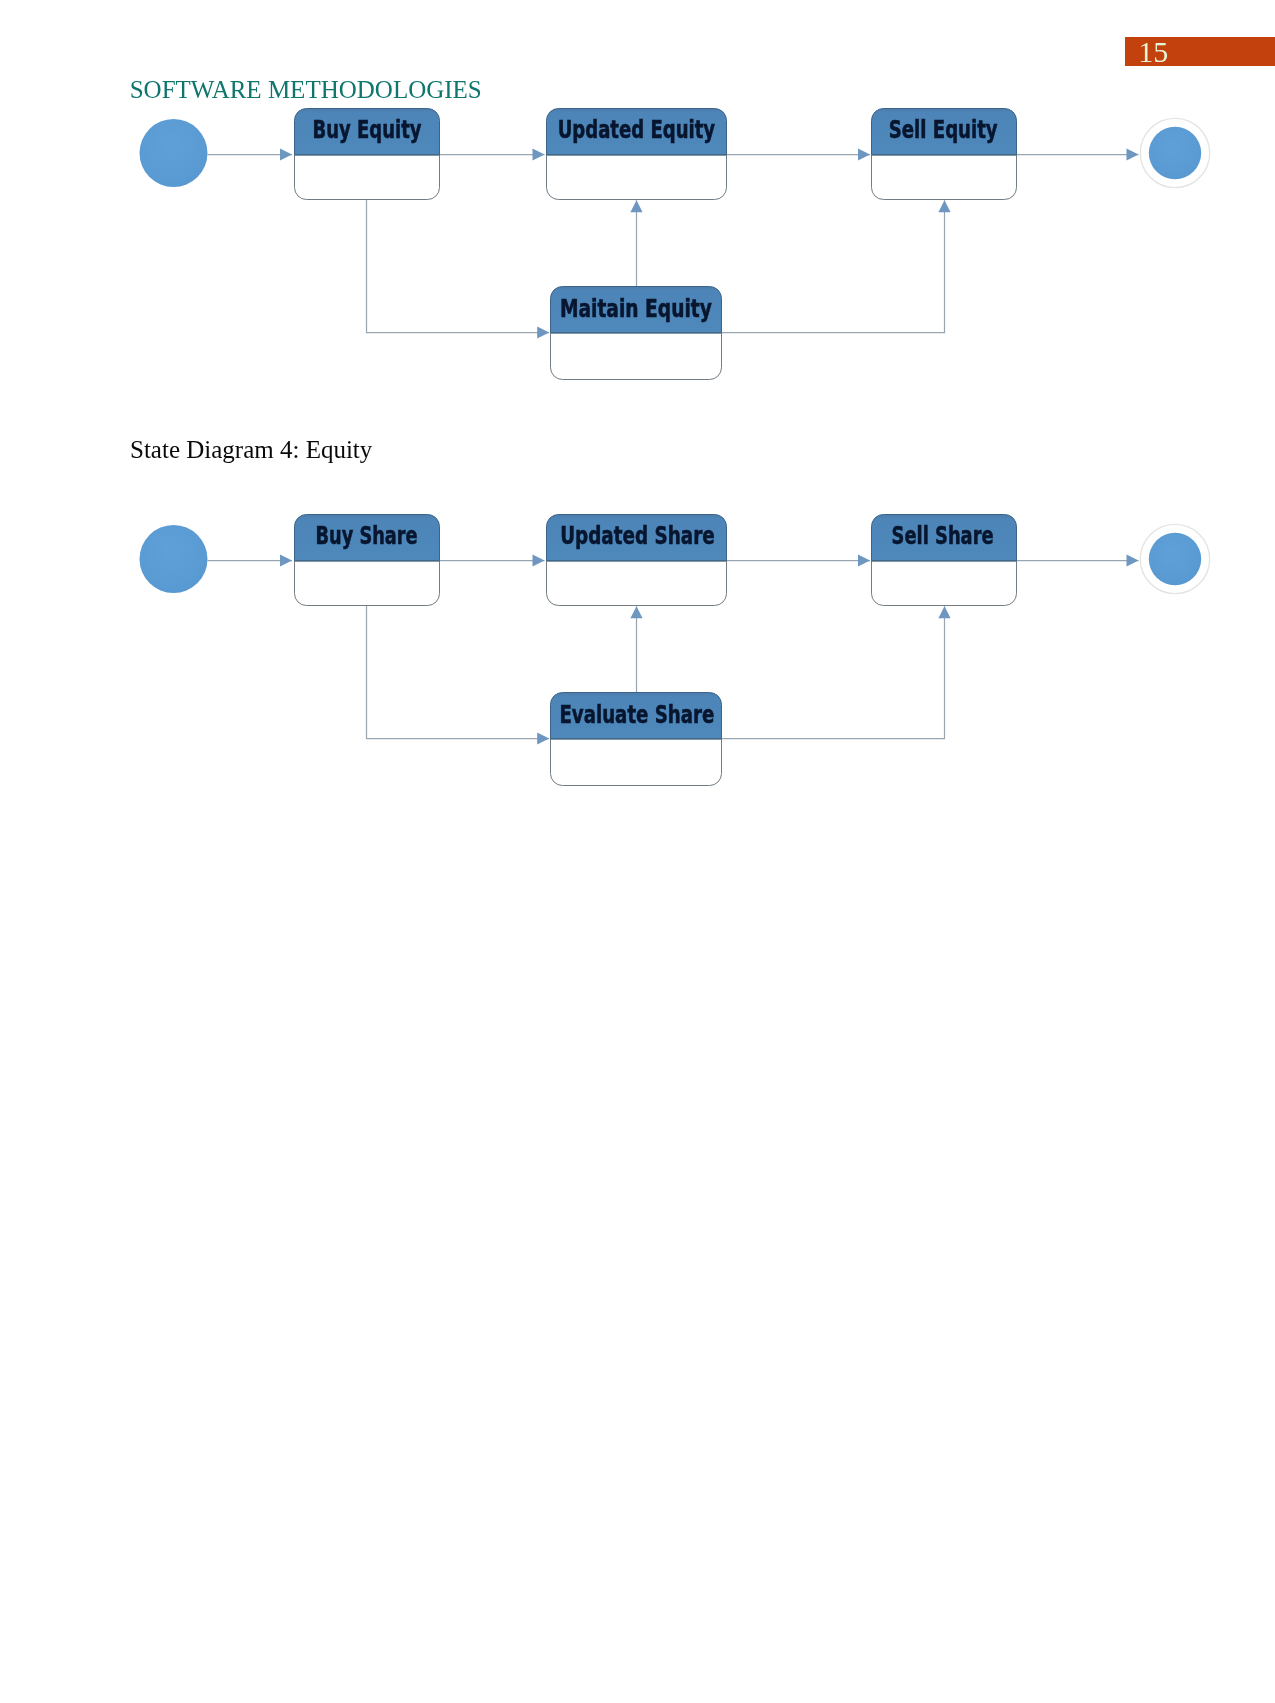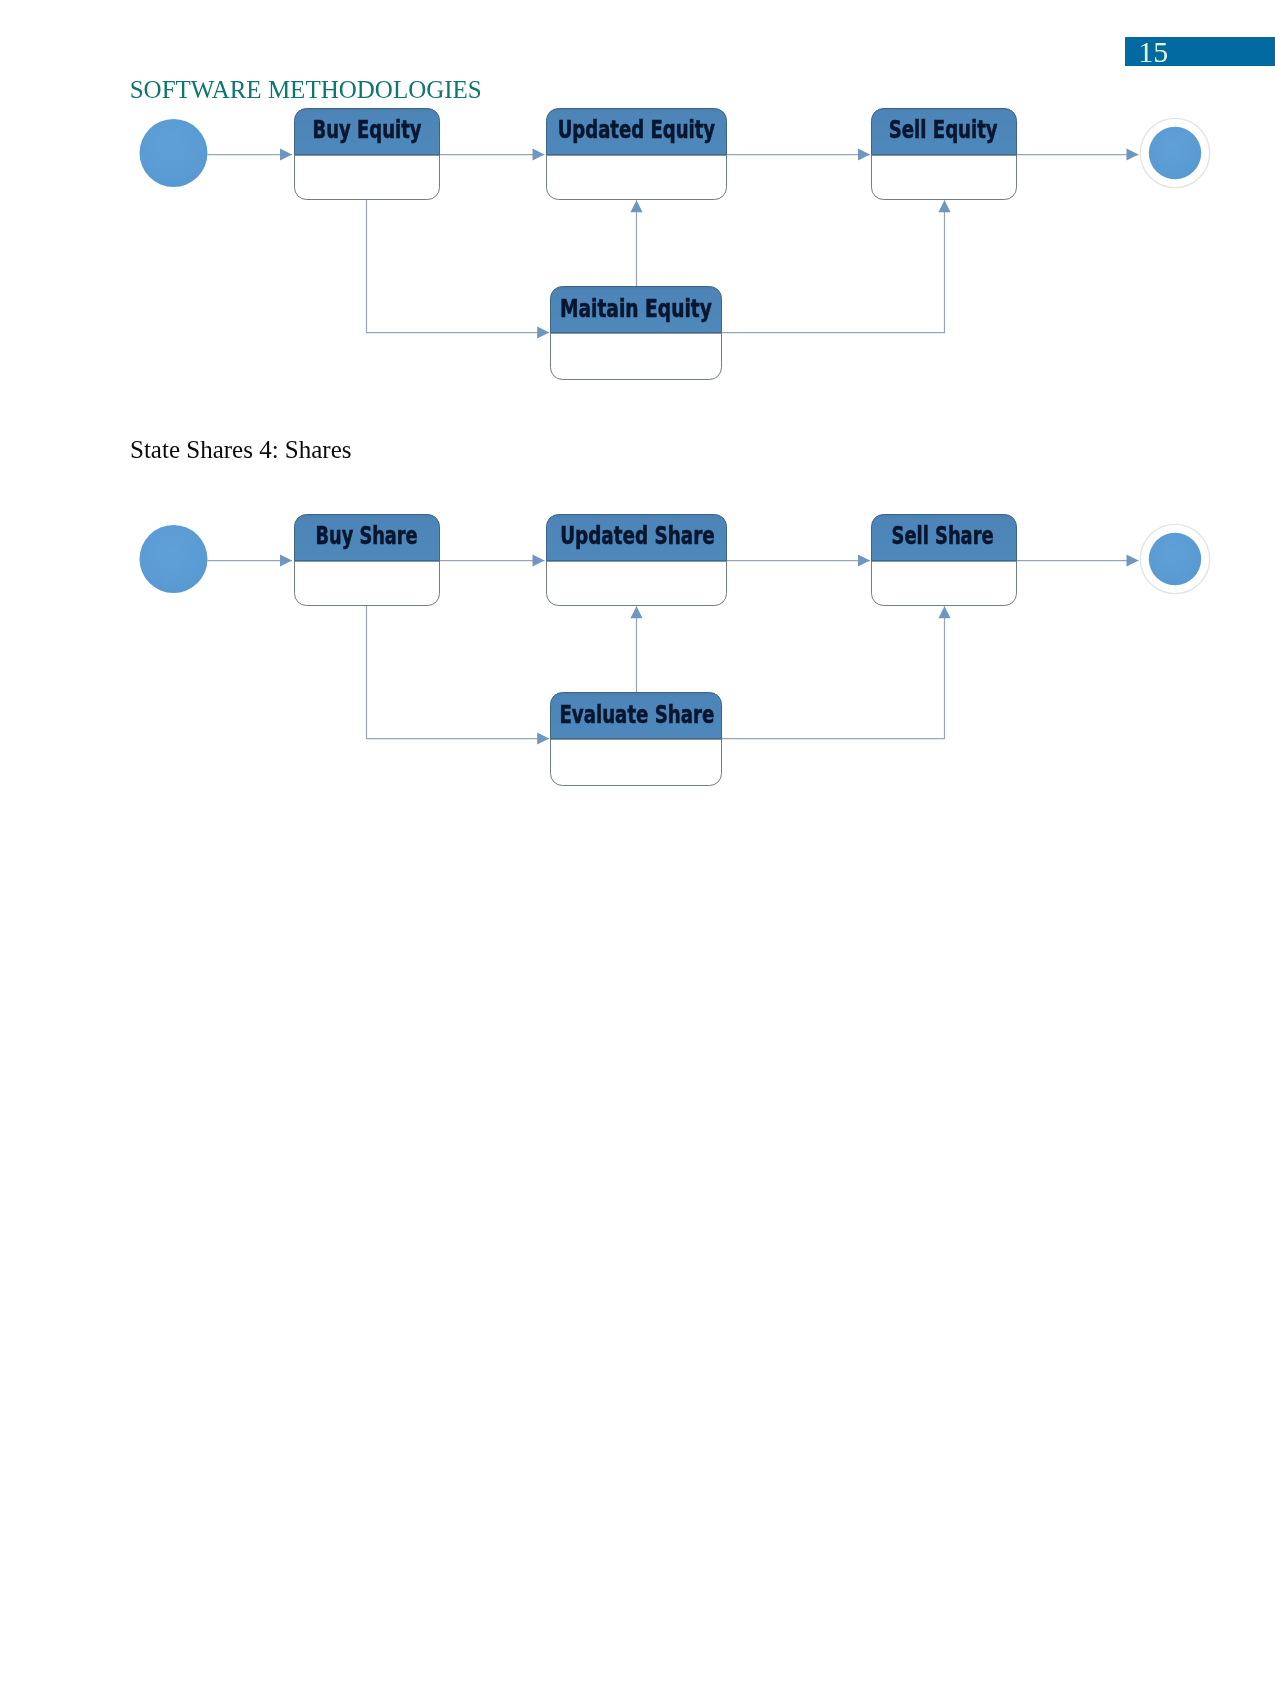--- a/index.html
+++ b/index.html
@@ -7,21 +7,21 @@
   body {
     width:1275px; height:1703px;
     font-family:"Liberation Serif", serif;
     color:#000000;
   }
   .page { position:relative; width:1275px; height:1703px; overflow:hidden; background:#fff; }
 
   
   .page-number-badge{
     position:absolute; left:1125px; top:37px; width:150px; height:29px;
-    background:#0369a1;
+    background:#c2410c;
   }
   .page-number-badge .num{
     position:absolute; left:13.3px; top:-0.5px;
     font-family:"Liberation Serif", serif;
     font-size:30px; line-height:1; color:#e5f5d8;
   }
 
   .heading{
     position:absolute; left:129.7px; top:76.6px;
     font-family:"Liberation Serif", serif;
@@ -102,21 +102,21 @@
       <text class="stlabel" x="943.2" y="138.2" text-anchor="middle" textLength="109" lengthAdjust="spacingAndGlyphs">Sell Equity</text>
     </g>
     <g>
       <path d="M550.5,298.5 a12,12 0 0 1 12,-12 h147 a12,12 0 0 1 12,12 v34.4 h-171 z" fill="url(#hdrg)" stroke="#3d6486" stroke-width="1" stroke-linejoin="round"></path>
       <path d="M550.5,332.9 h171 v34.6 a12,12 0 0 1 -12,12 h-147 a12,12 0 0 1 -12,-12 z" fill="#ffffff" stroke="#717d82" stroke-width="1" stroke-linejoin="round"></path>
       <line x1="550.5" y1="332.9" x2="721.5" y2="332.9" stroke="#3d6486" stroke-width="1.3"></line>
       <text class="stlabel" x="635.9" y="317.0" text-anchor="middle" textLength="152" lengthAdjust="spacingAndGlyphs">Maitain Equity</text>
     </g>
   </svg>
 
-  <div class="caption">State Shares 4: Shares</div>
+  <div class="caption">State Diagram 4: Equity</div>
 
   <svg class="diagram" width="1275" height="400" style="top:406px">
     <g stroke="#99a6b2" stroke-width="1.25" fill="none">
       <path d="M207.5,154.5 L292,154.5" marker-end="url(#arr)"></path>
       <path d="M439,154.5 L544.5,154.5" marker-end="url(#arr)"></path>
       <path d="M726,154.5 L870,154.5" marker-end="url(#arr)"></path>
       <path d="M1016,154.5 L1138.5,154.5" marker-end="url(#arr)"></path>
       <path d="M366.5,200 L366.5,332.5 L549.2,332.5" marker-end="url(#arr)"></path>
       <path d="M636.5,286 L636.5,200.3" marker-end="url(#arr)"></path>
       <path d="M722,332.5 L944.5,332.5 L944.5,200.3" marker-end="url(#arr)"></path>

